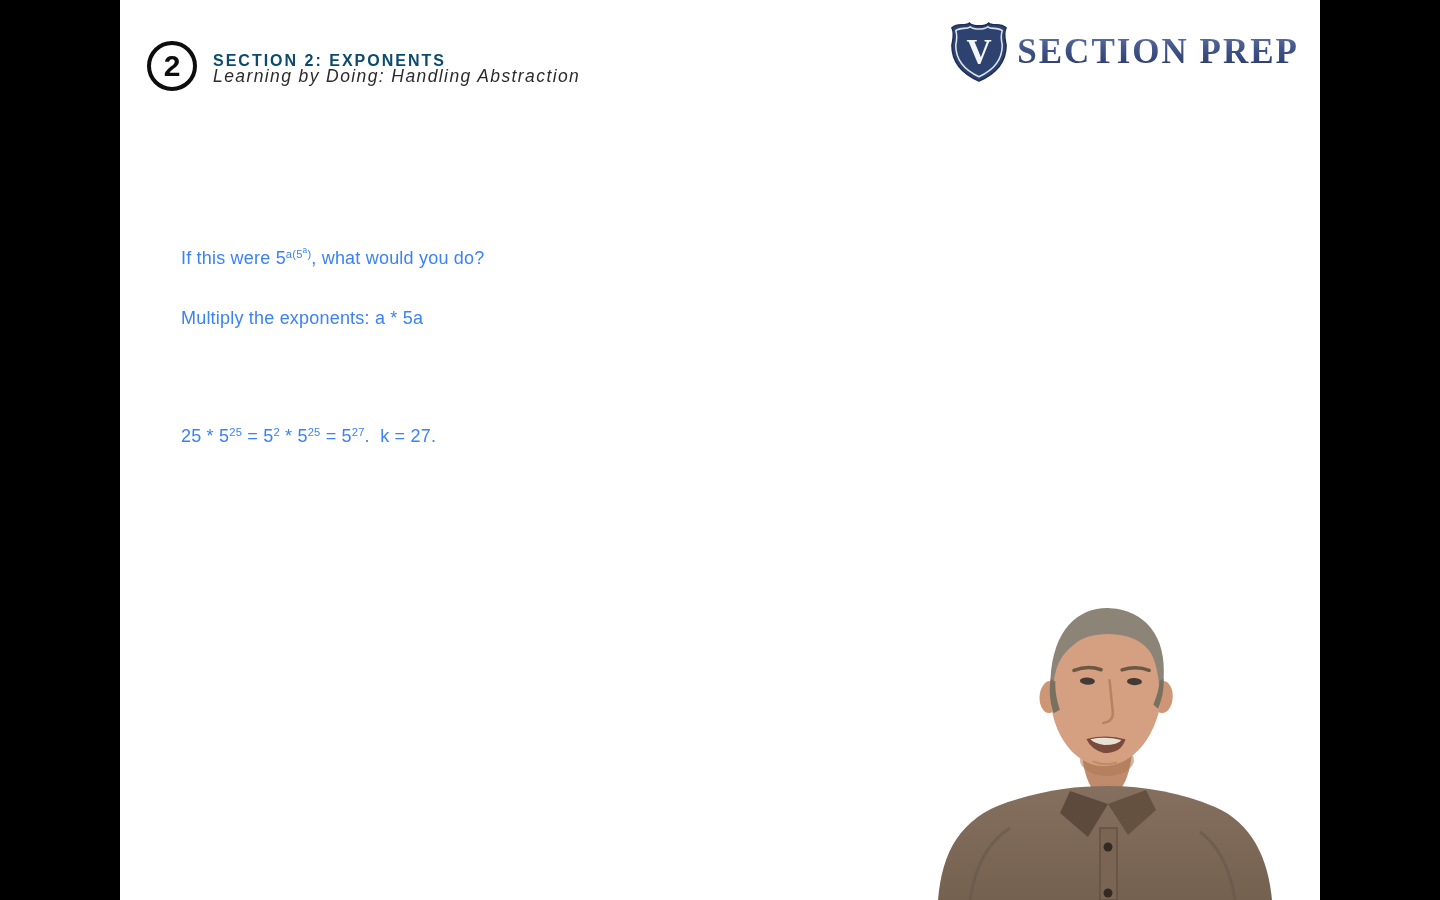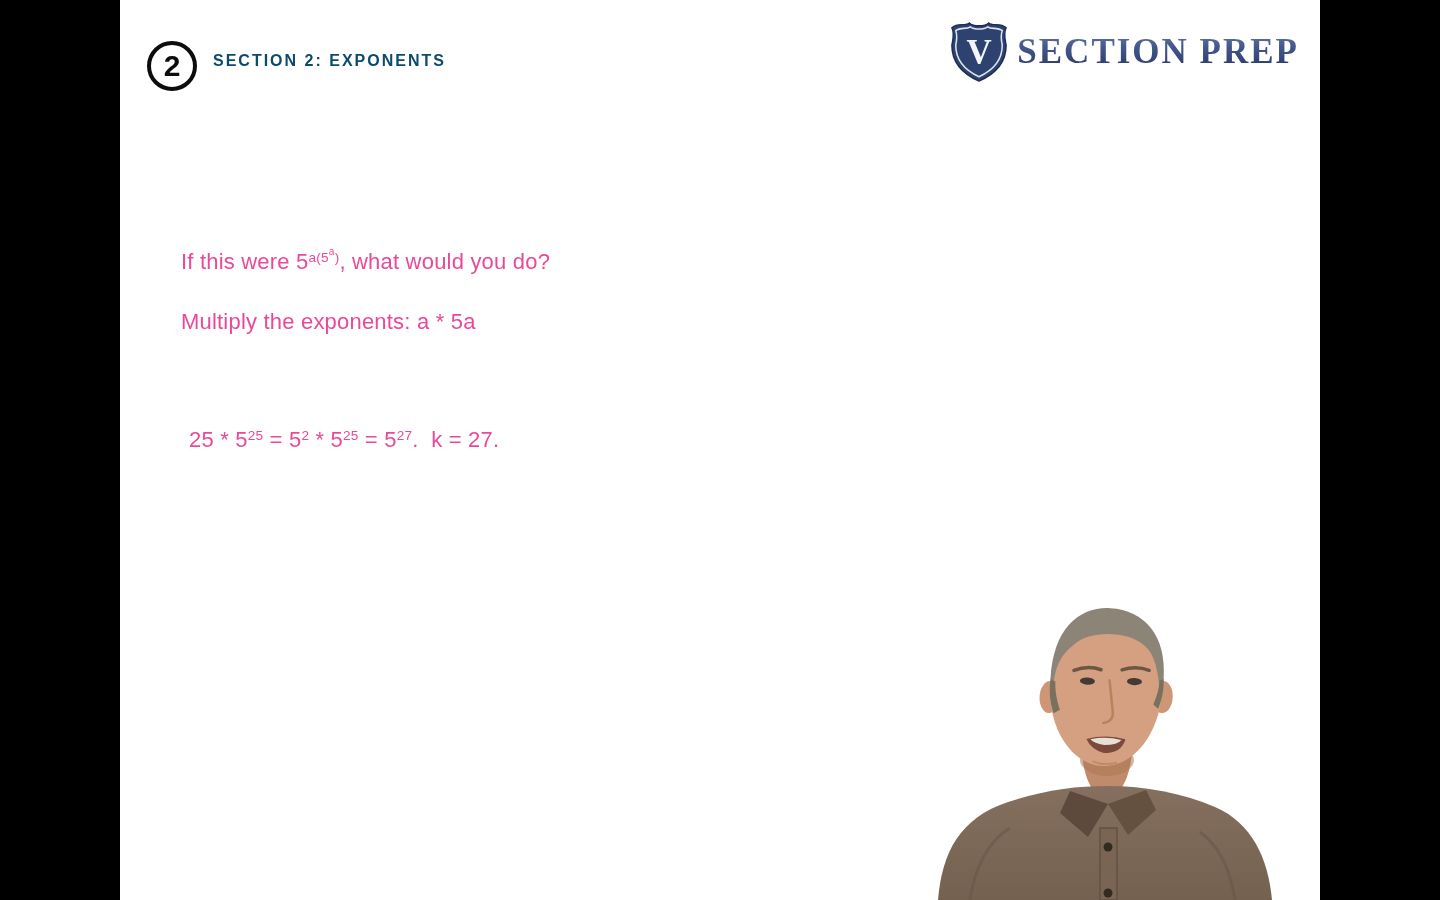--- a/index.html
+++ b/index.html
@@ -32,41 +32,42 @@
   .logo { position:absolute; top:19px; right:21px; display:flex; align-items:center; gap:7px; }
   .brand {
     font-family:"Liberation Serif", serif; font-weight:bold;
     font-size:35px; letter-spacing:2px; line-height:66px;
     background:linear-gradient(180deg,#8096bd 0%, #44588c 42%, #16244d 100%);
     -webkit-background-clip:text; background-clip:text; color:transparent;
   }
   
   .mathline {
     position:absolute; left:61px; white-space:pre-wrap;
-    font-size:22px; line-height:34px; color:#ec4899; letter-spacing:0.2px;
+    font-size:18px; line-height:34px; color:#3b82f6; letter-spacing:0.2px;
   }
   .question { top:128px; font-size:23.5px; font-weight:bold; color:#111; }
-  .l1 { top:223px; } .l2 { top:283px; } .l3 { top:343px; } .l4 { top:401px;margin-left:8px; }
+  .l1 { top:223px; } .l2 { top:283px; } .l3 { top:343px; } .l4 { top:401px; }
   .s1 { font-size:62%; vertical-align:0.55em; line-height:0; }
   .s2 { font-size:46%; vertical-align:1.35em; line-height:0; }
   .presenter { position:absolute; right:40px; bottom:0; width:350px; height:300px; }
 </style>
 </head>
 <body>
 
 <div class="stage">
   <div class="letterbox left"></div>
   <div class="letterbox right"></div>
 
   <div class="slide">
 
     <div class="badge">
       <span>2</span>
     </div>
     <div class="section-title">SECTION 2: EXPONENTS</div>
+    <div class="subtitle">Learning by Doing: Handling Abstraction</div>
 
     <div class="logo">
       <svg width="62" height="66" viewBox="0 0 64 66">
         <path d="M4 8 C10 2 18 7 22 3 C26 7 38 7 42 3 C46 7 54 2 60 8 C57 14 59 20 60 26 C60 44 48 56 32 63 C16 56 4 44 4 26 C5 20 7 14 4 8 Z" fill="#2d426f" stroke="#1d2c52" stroke-width="1.5"></path>
         <path d="M8 11 C13 7 19 10 23 7 C27 10 37 10 41 7 C45 10 51 7 56 11 C54 16 55 21 56 26 C56 41 46 52 32 58.5 C18 52 8 41 8 26 C9 21 10 16 8 11 Z" fill="none" stroke="#dde4f0" stroke-width="1.6"></path>
         <text x="32" y="45" font-family="Liberation Serif, serif" font-size="36" font-weight="bold" fill="#f2f5fa" text-anchor="middle">V</text>
       </svg>
       <span class="brand">SECTION PREP</span>
     </div>
 

